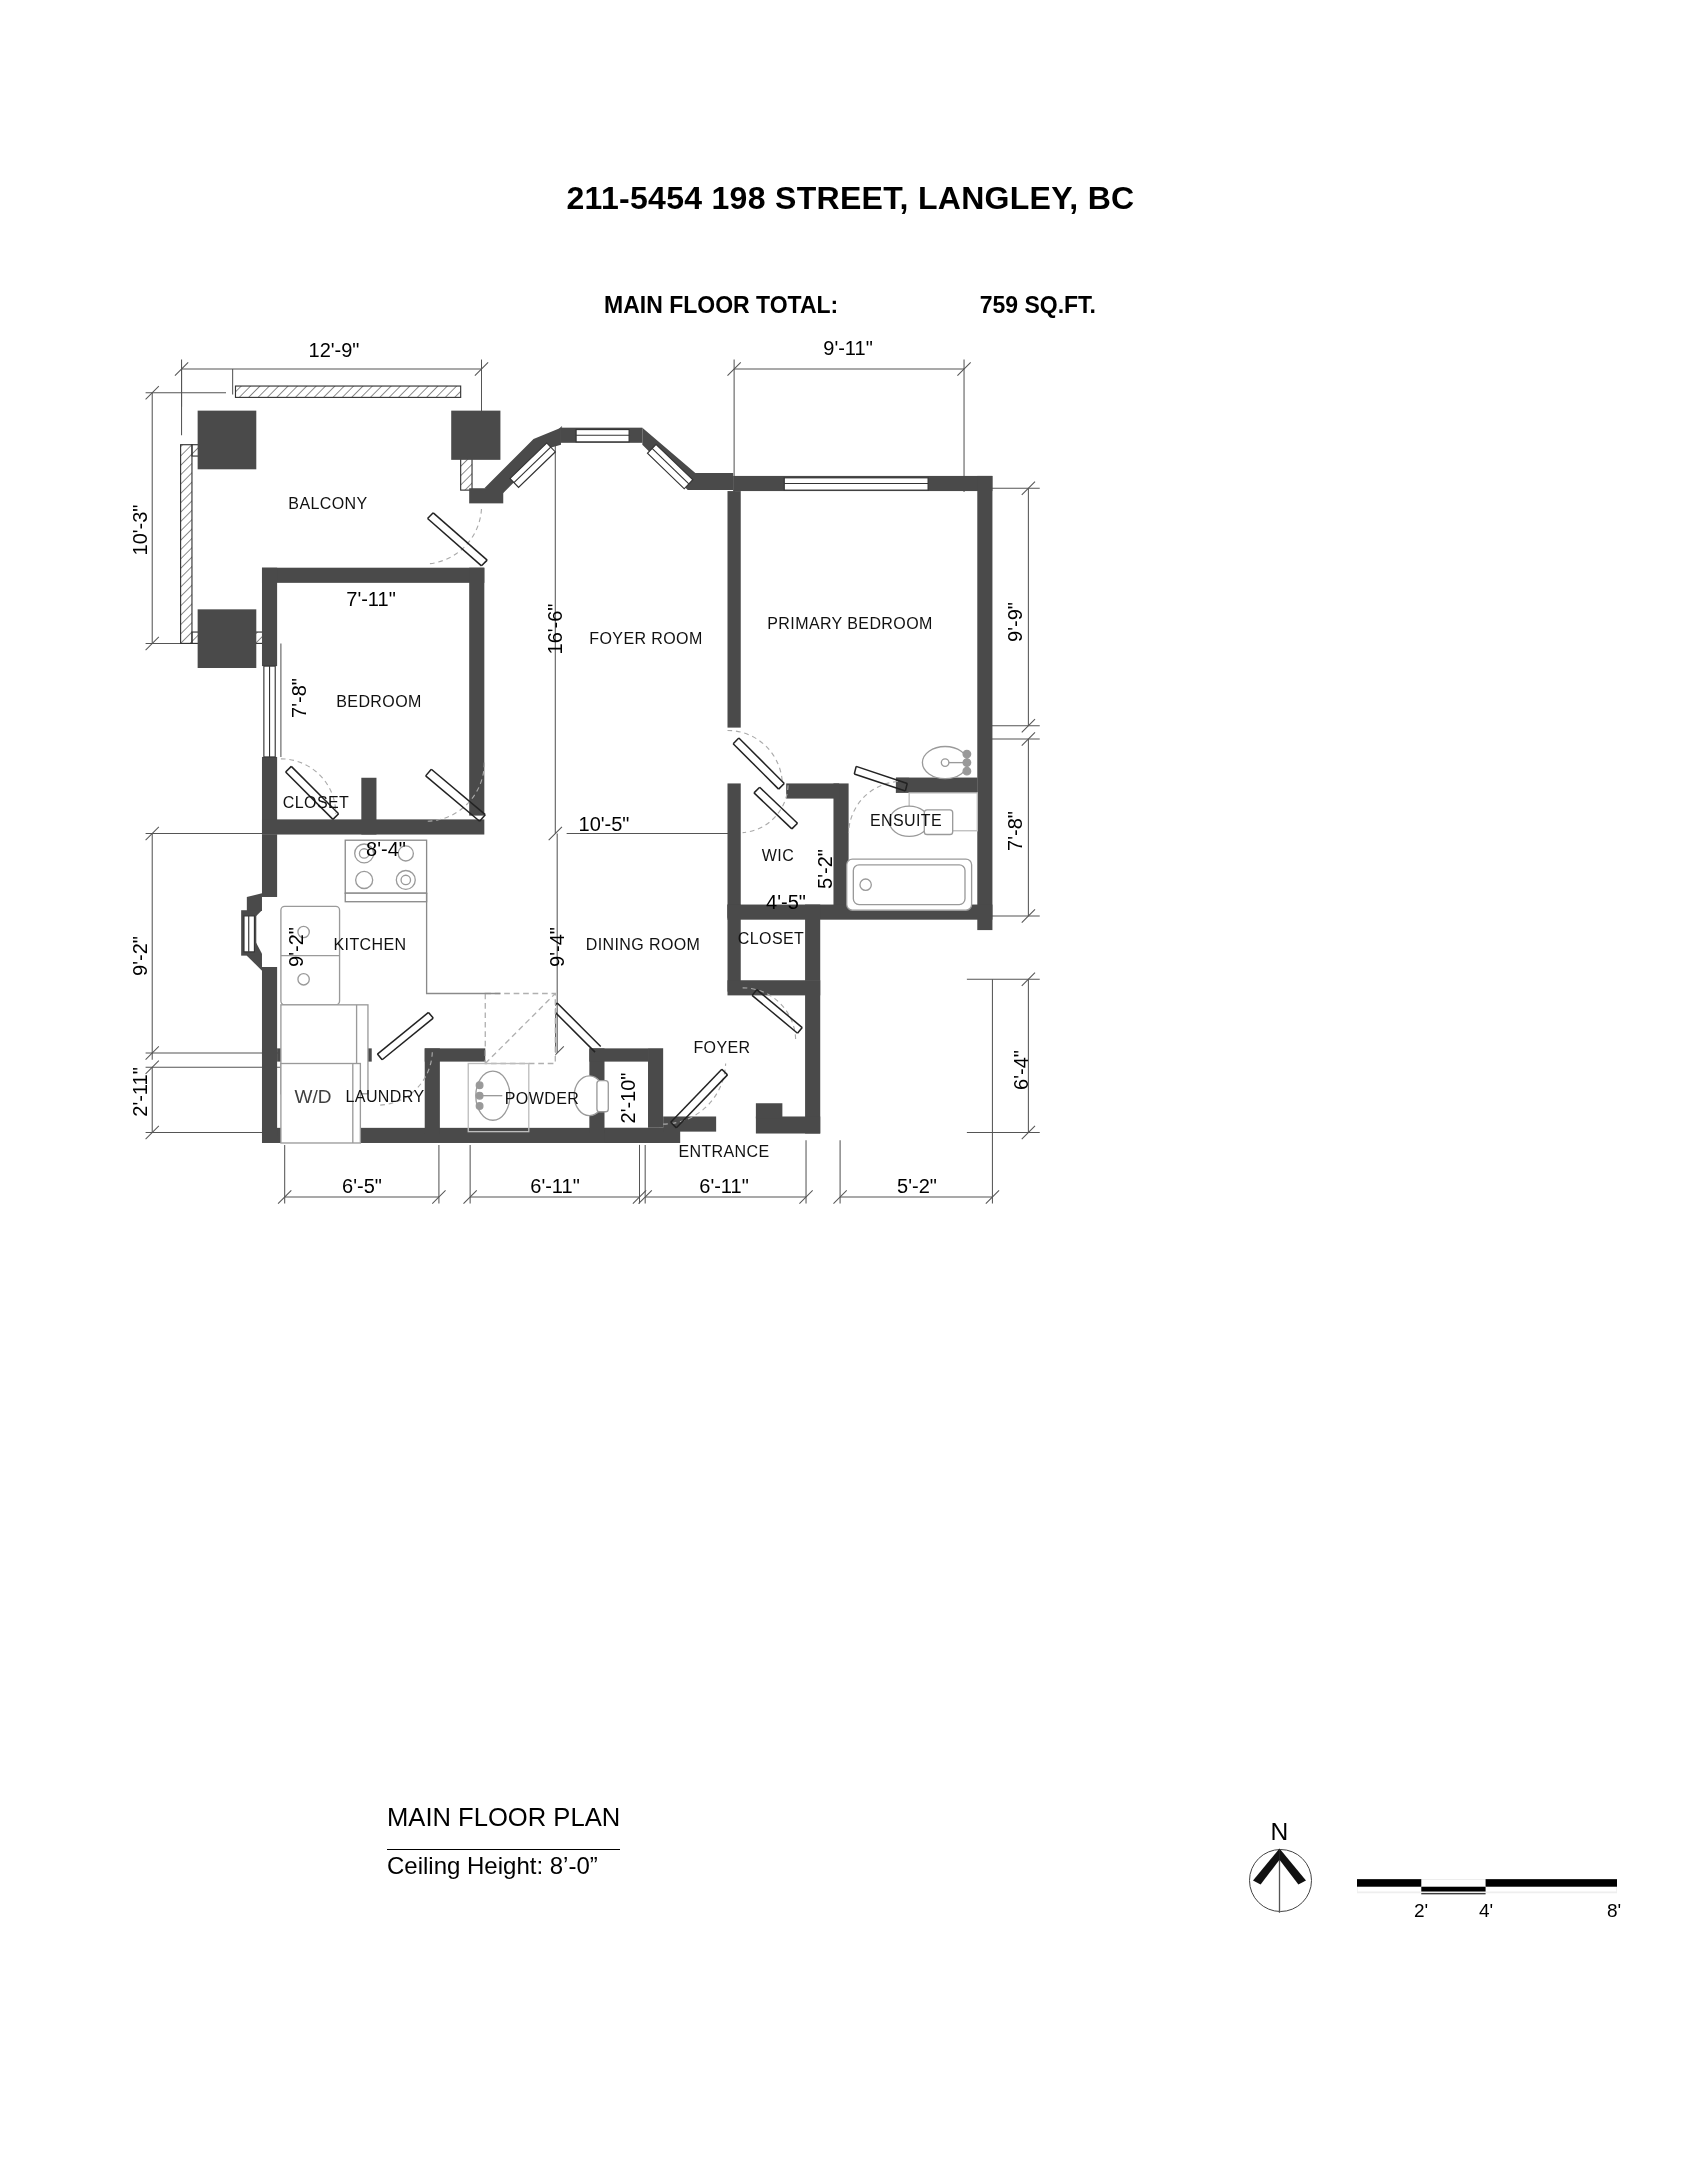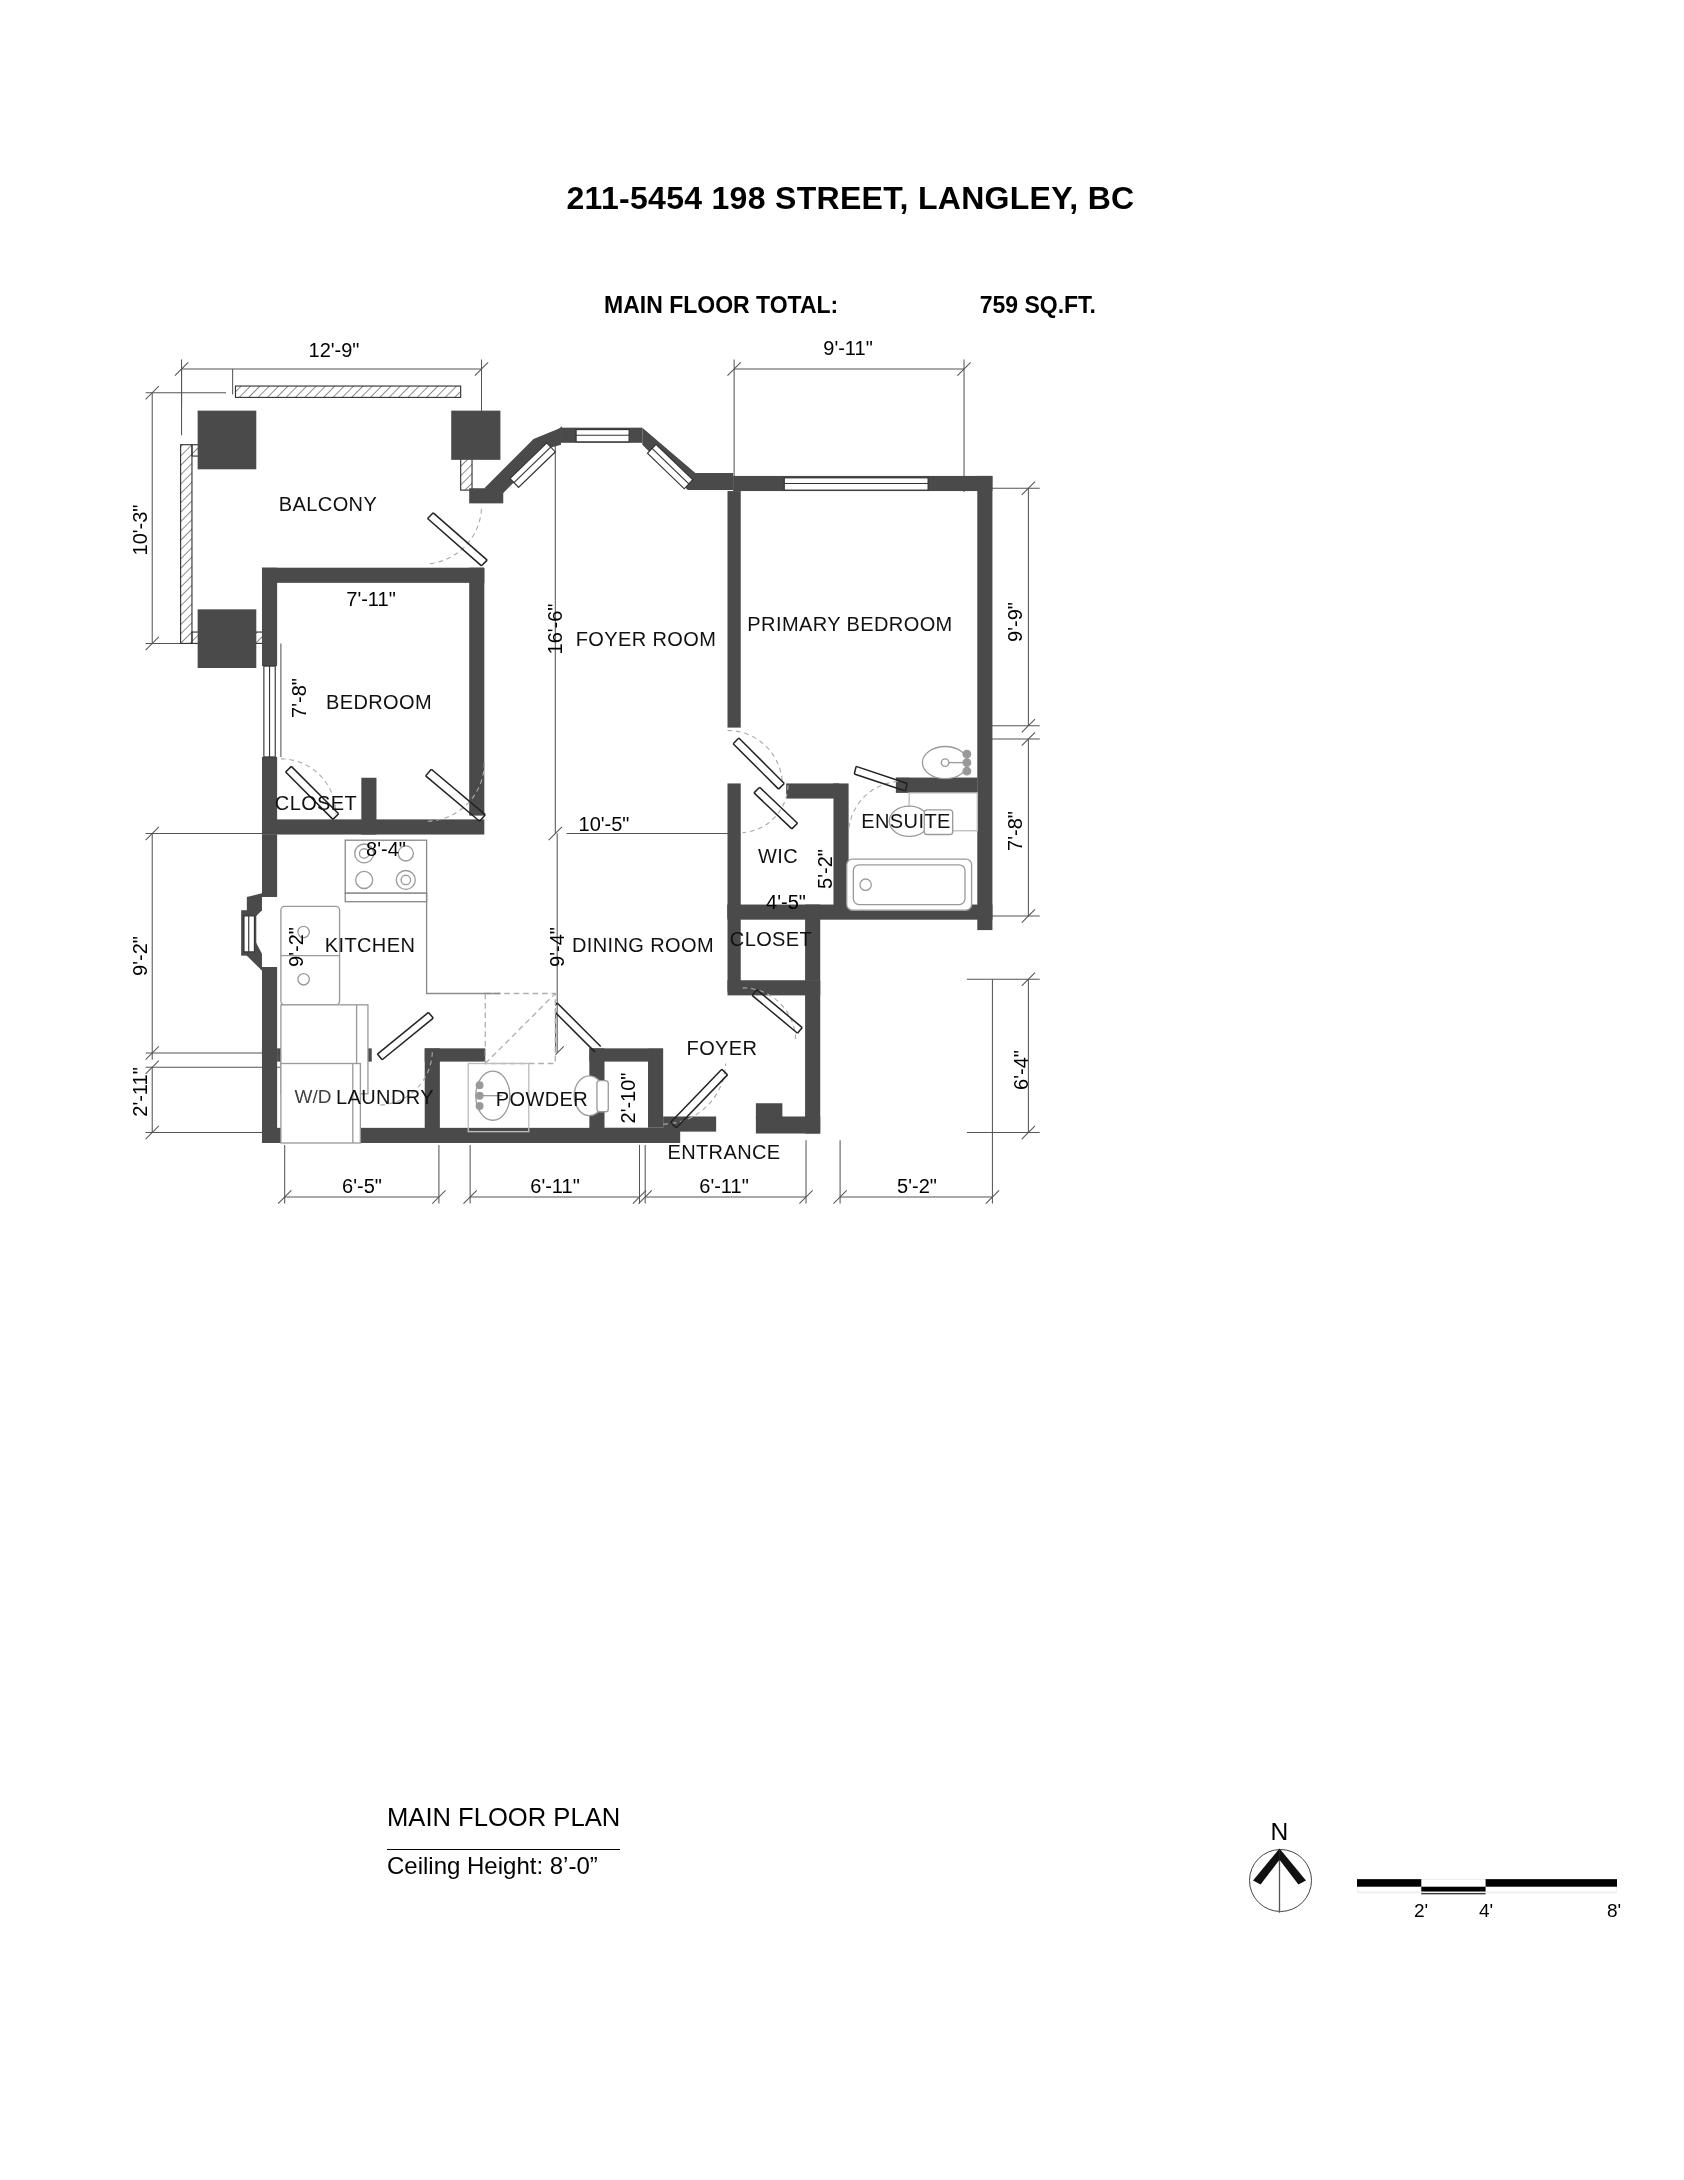--- a/index.html
+++ b/index.html
@@ -103,21 +103,21 @@
 
   
   #plan {
     position: absolute;
     left: 0; top: 0;
     width: 1685px;
     height: 2180px;
   }
   .room-label {
     position: absolute;
-    font-size: 20px;
+    font-size: 16px;
     letter-spacing: 0.4px;
     white-space: nowrap;
     transform: translate(-50%, -50%);
     color: #111;
   }
   .dim-label {
     position: absolute;
     font-size: 20px;
     white-space: nowrap;
     transform: translate(-50%, -50%);

